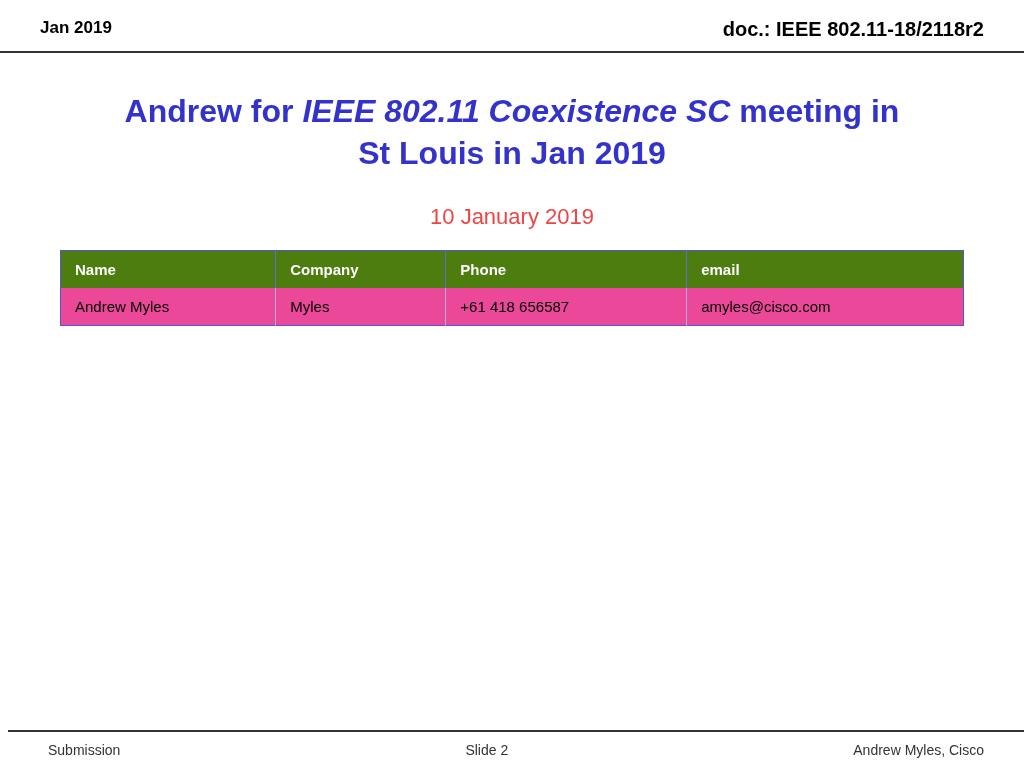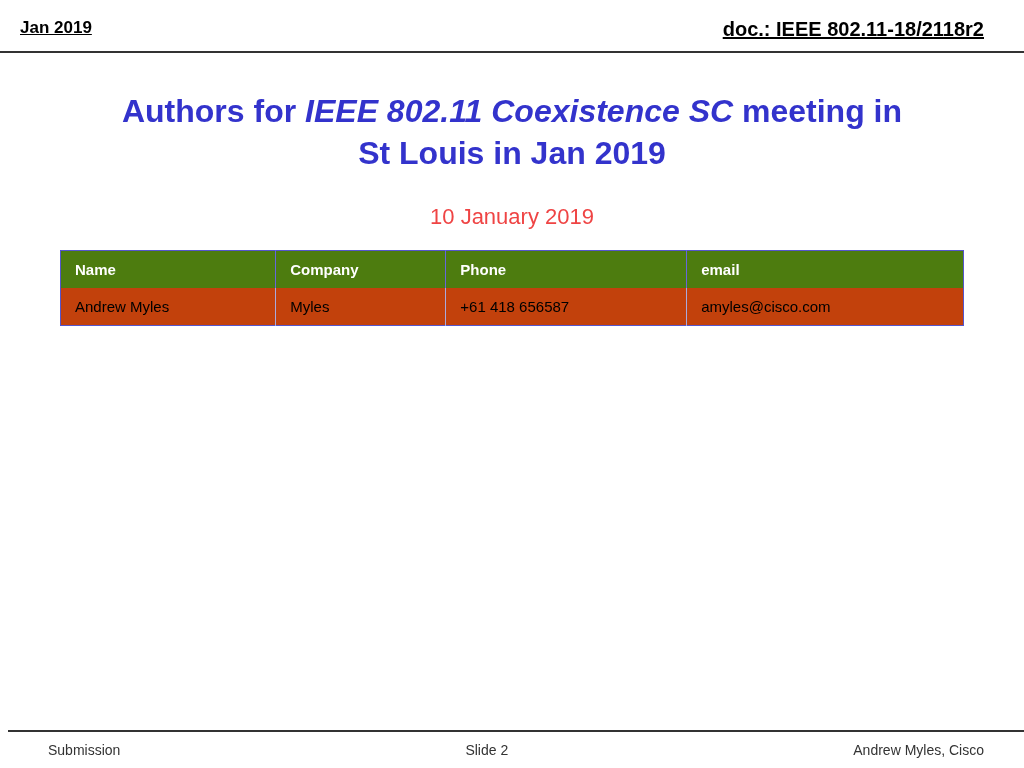--- a/index.html
+++ b/index.html
@@ -23,23 +23,22 @@
       background: #ffffff;
       position: relative;
       padding: 0;
     }
 
     
     .header {
       display: flex;
       justify-content: space-between;
       align-items: flex-start;
-      padding: 18px 40px 10px 20px;
+      padding: 18px 40px 10px 40px;
       border-bottom: 2px solid #333333;
-      text-decoration: underline;
     }
 
     .header-left {
       font-size: 17px;
       font-weight: bold;
       color: #000000;
     }
 
     .header-right {
       font-size: 20px;
@@ -107,21 +106,21 @@
       padding: 10px 14px;
       text-align: left;
       border-right: 1px solid #6666dd;
     }
 
     .authors-table thead th:last-child {
       border-right: none;
     }
 
     .authors-table tbody tr {
-      background-color: #c2410c;
+      background-color: #ec4899;
     }
 
     .authors-table tbody td {
       font-size: 15px;
       color: #000000;
       padding: 10px 14px;
       border-right: 1px solid #aaaadd;
     }
 
     .authors-table tbody td:last-child {
@@ -156,21 +155,21 @@
   <div class="header">
     <span class="header-left">Jan 2019</span>
     <span class="header-right">doc.: IEEE 802.11-18/2118r2</span>
   </div>
 
   <div class="content">
 
     <div class="title-section">
       <div class="title-text">
         <span>
-          <span>Authors for </span><em>IEEE 802.11 Coexistence SC</em><span> meeting in</span>
+          <span>Andrew for </span><em>IEEE 802.11 Coexistence SC</em><span> meeting in</span>
         </span>
         <br>
         <span>St Louis in Jan 2019</span>
       </div>
     </div>
 
     <div class="date-section">
       <span class="date-text">10 January 2019</span>
     </div>
 

